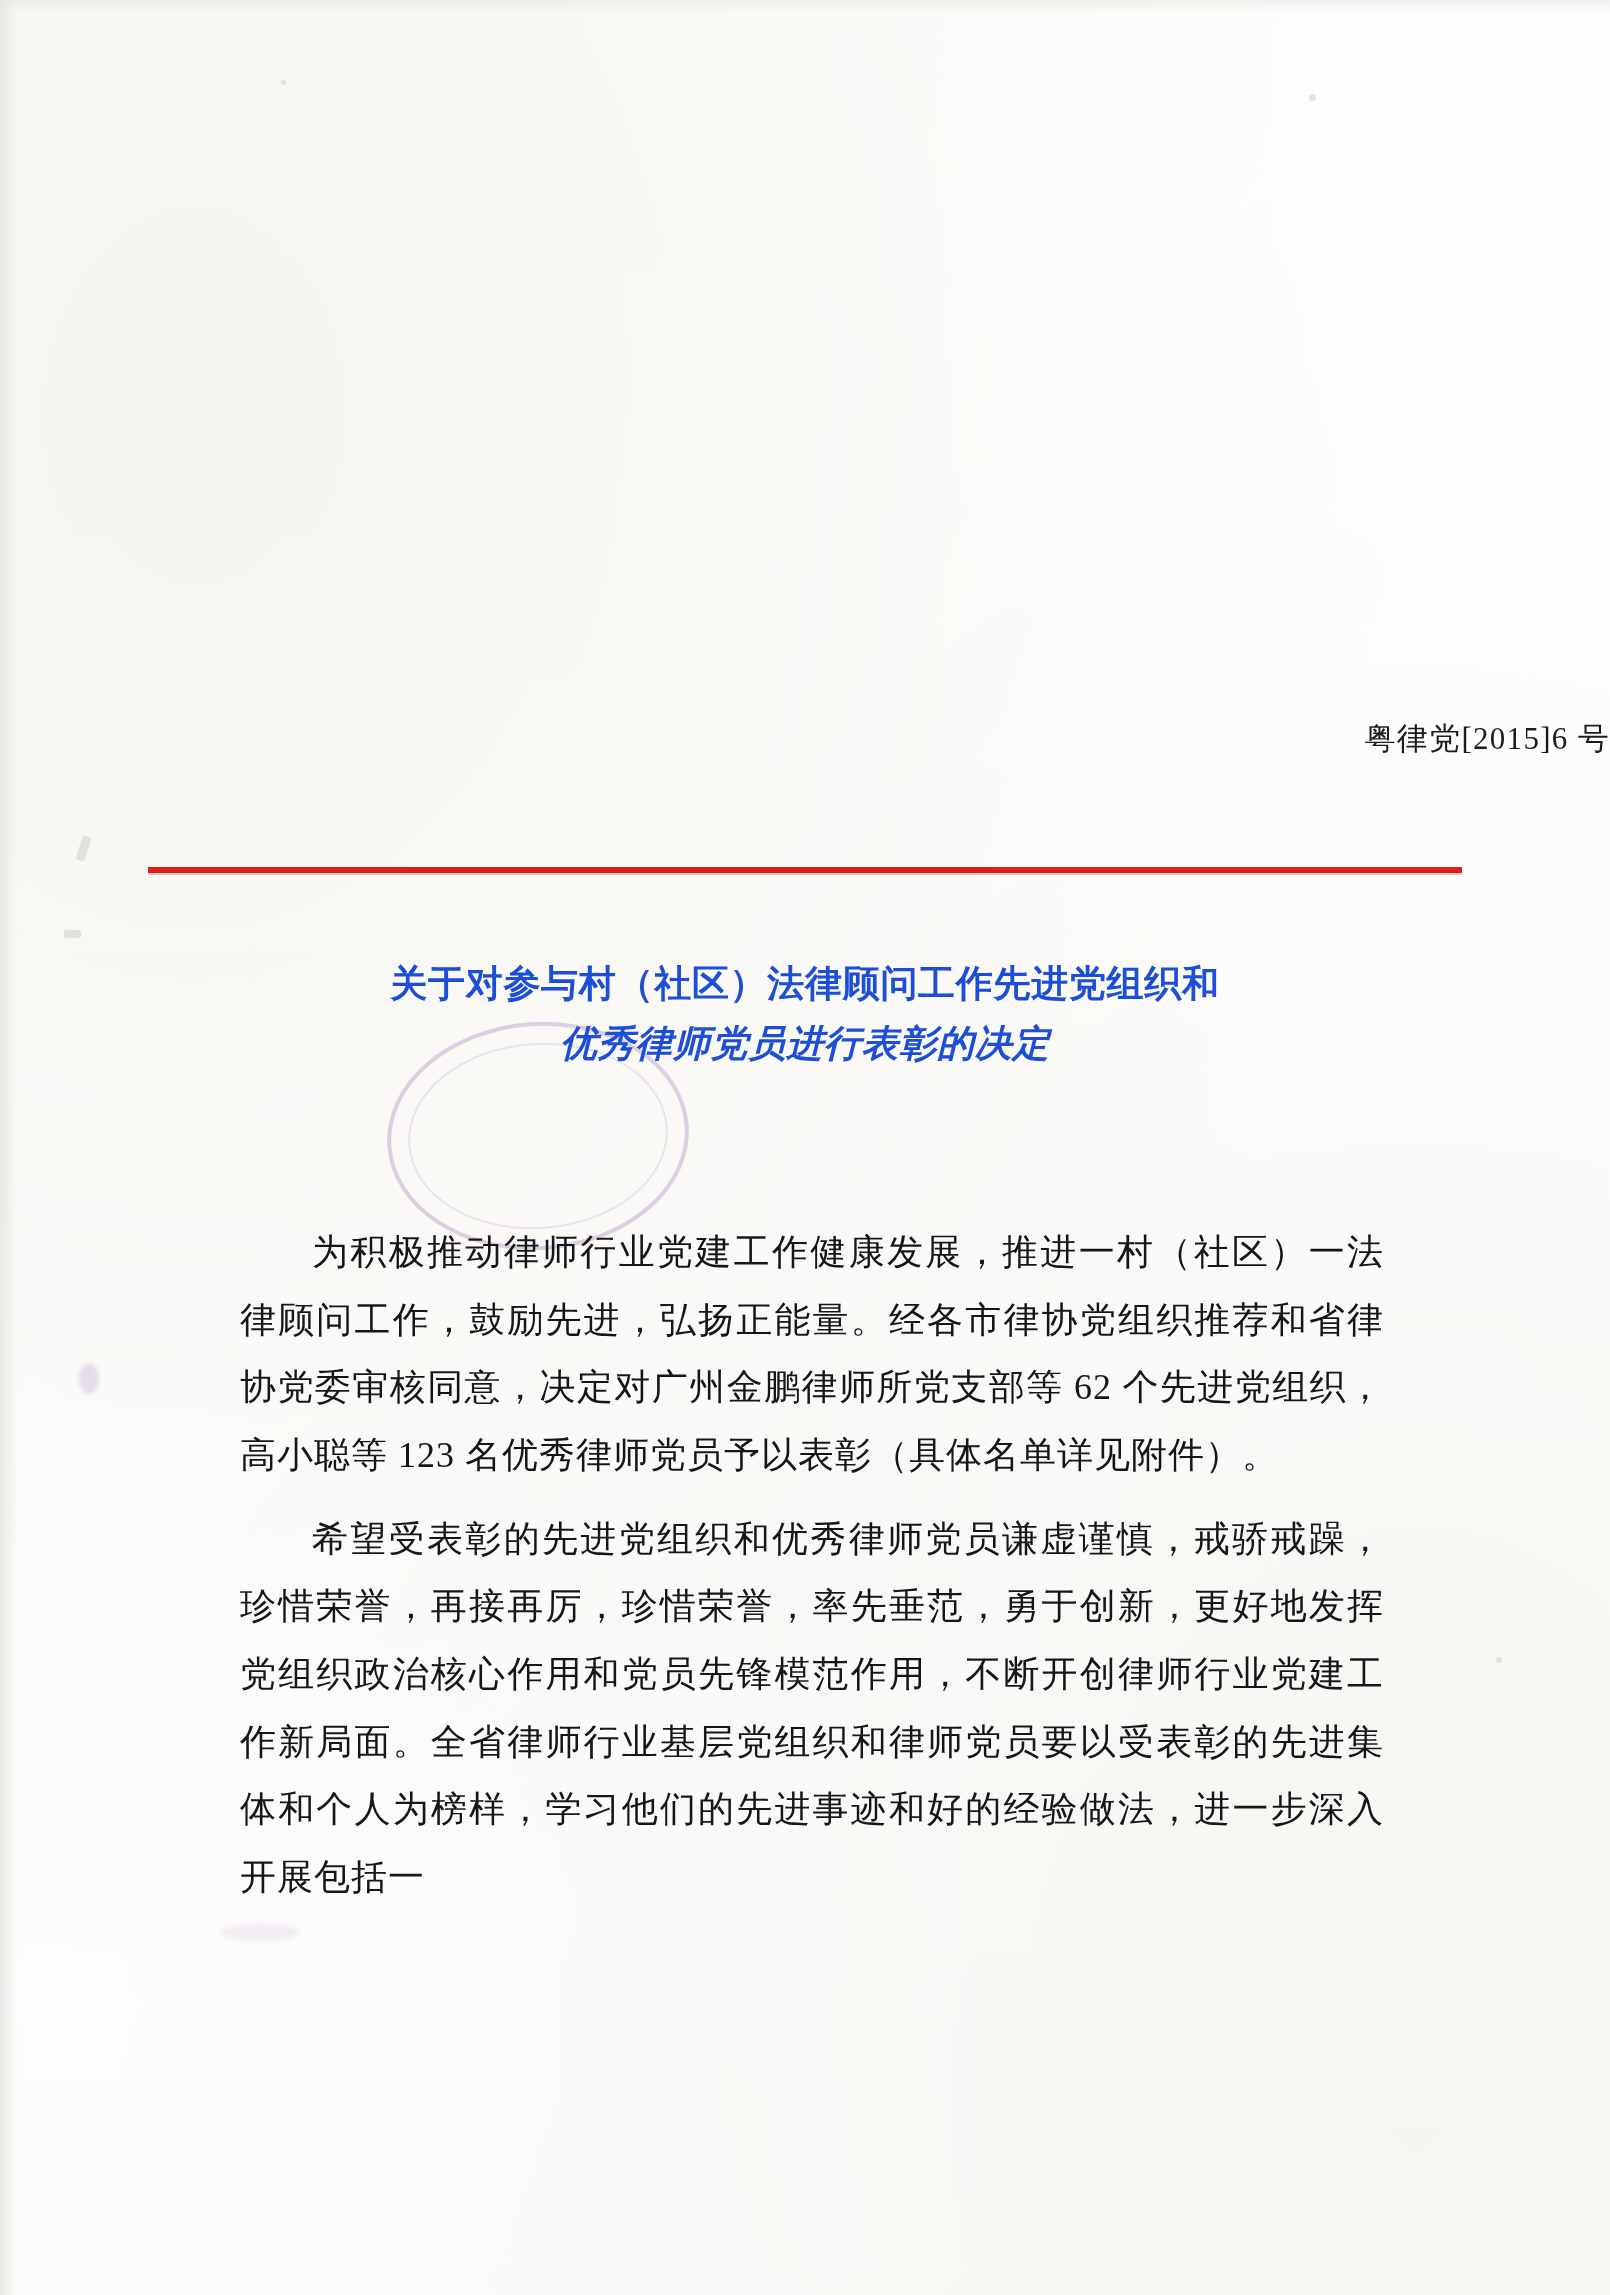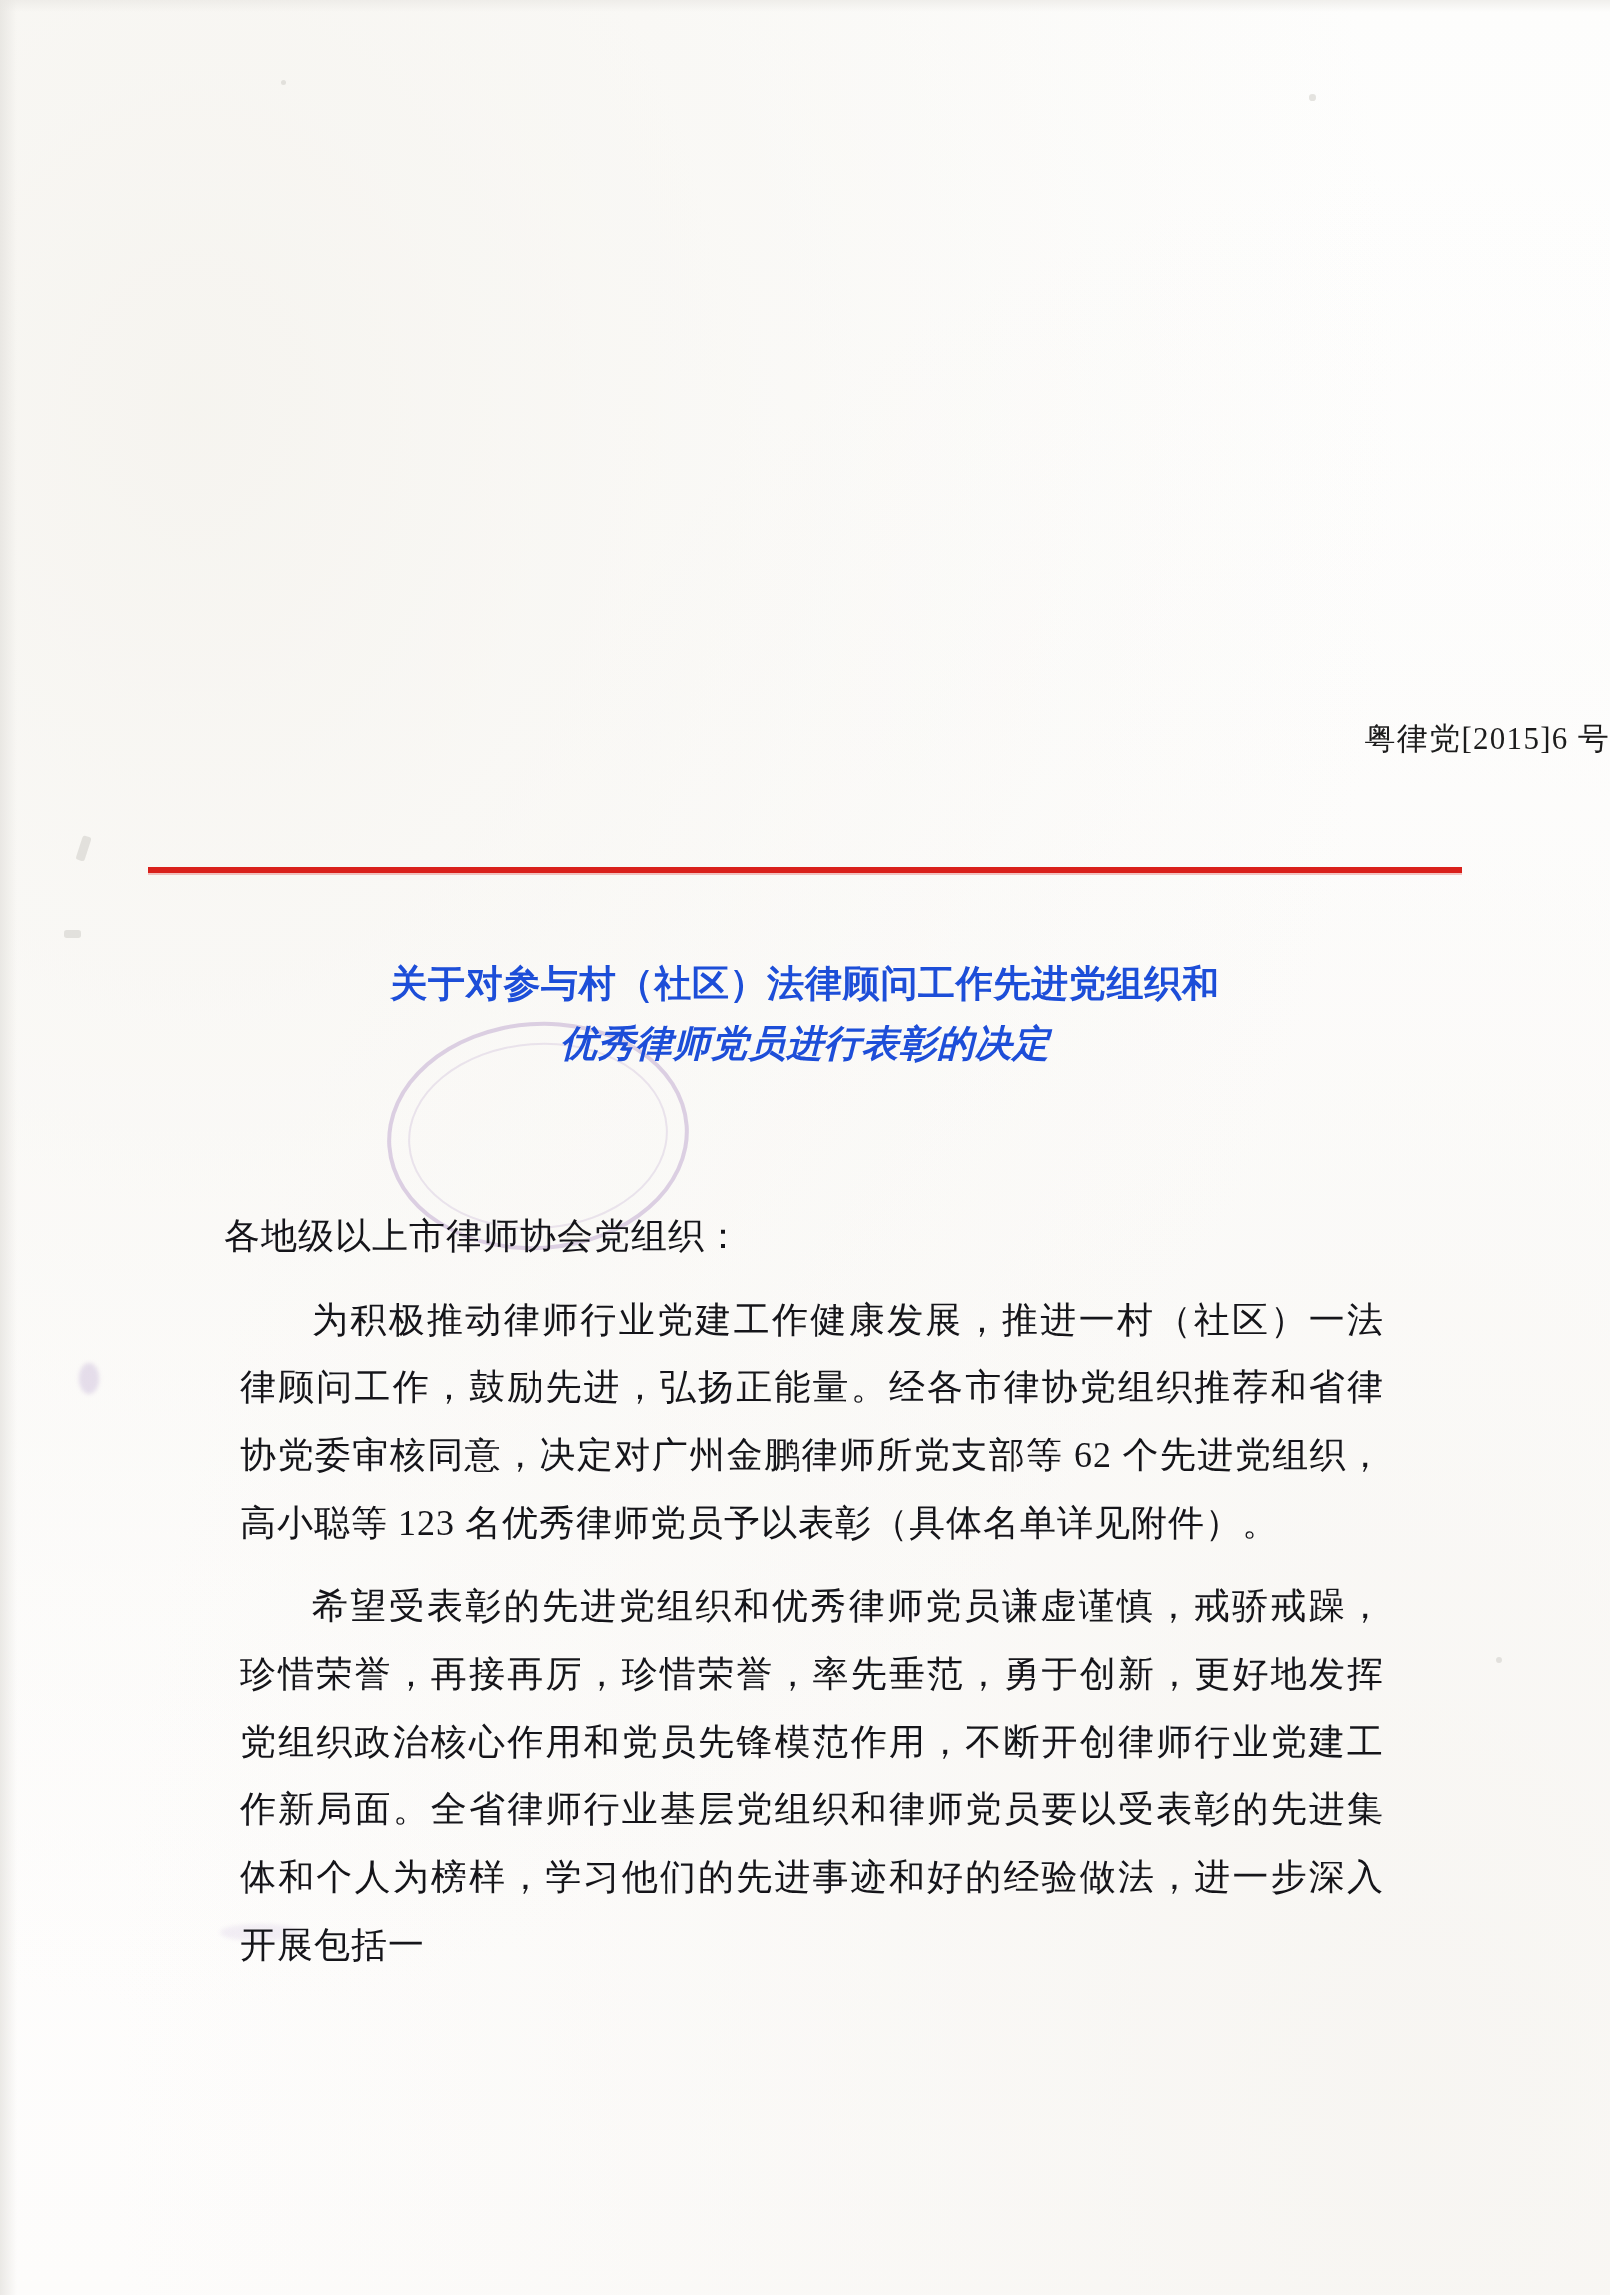--- a/index.html
+++ b/index.html
@@ -203,19 +203,18 @@
   <div class="stamp"></div>
   <div class="smudge" style="left:79px;top:1363px;width:20px;height:31px;"></div>
   <div class="smudge" style="left:220px;top:1924px;width:80px;height:17.4px;opacity:.5;"></div>
 
   <div class="title">
     <span>关于对参与村（社区）法律顾问工作先进党组织和</span>
     <span class="title-l2">优秀律师党员进行表彰的决定</span>
   </div>
 
   <div class="body-block">
-    <p class="salutation">各地级以上市律师协会党组织：</p>
     <p class="para">为积极推动律师行业党建工作健康发展，推进一村（社区）一法律顾问工作，鼓励先进，弘扬正能量。经各市律协党组织推荐和省律协党委审核同意，决定对广州金鹏律师所党支部等 62 个先进党组织，高小聪等 123 名优秀律师党员予以表彰（具体名单详见附件）。</p>
     <p class="para">希望受表彰的先进党组织和优秀律师党员谦虚谨慎，戒骄戒躁， 珍惜荣誉，再接再厉，珍惜荣誉，率先垂范，勇于创新，更好地发挥党组织政治核心作用和党员先锋模范作用，不断开创律师行业党建工作新局面。全省律师行业基层党组织和律师党员要以受表彰的先进集体和个人为榜样，学习他们的先进事迹和好的经验做法，进一步深入开展包括一</p>
   </div>
 
 </div>
 
 
 </body></html>

